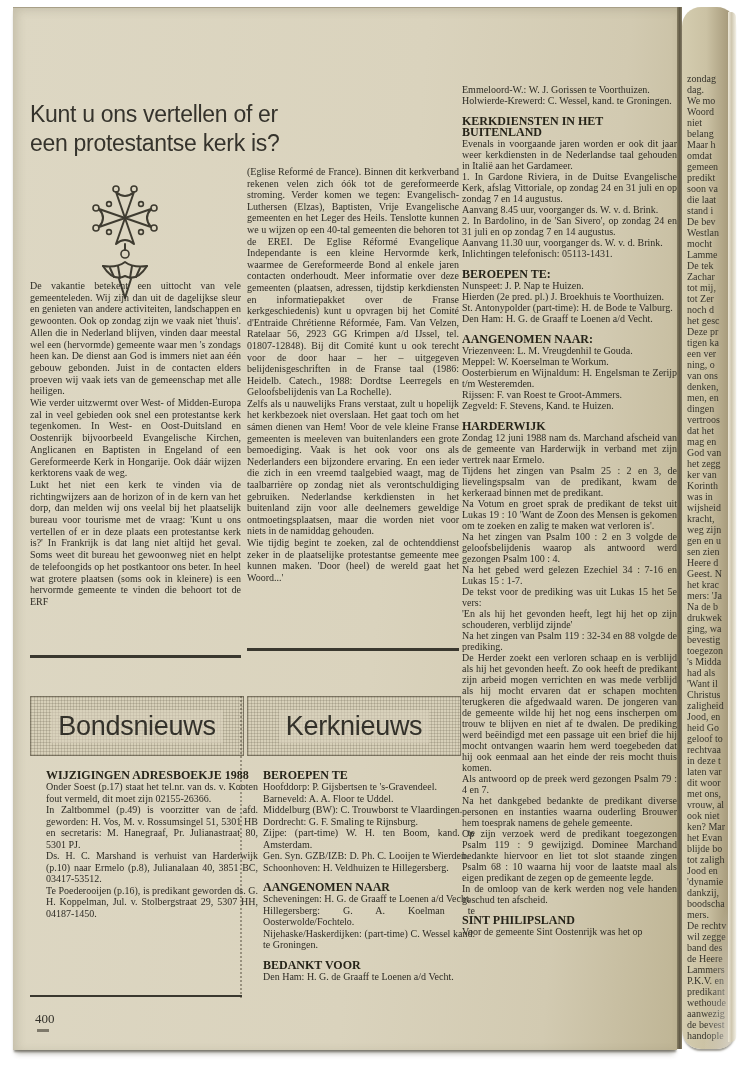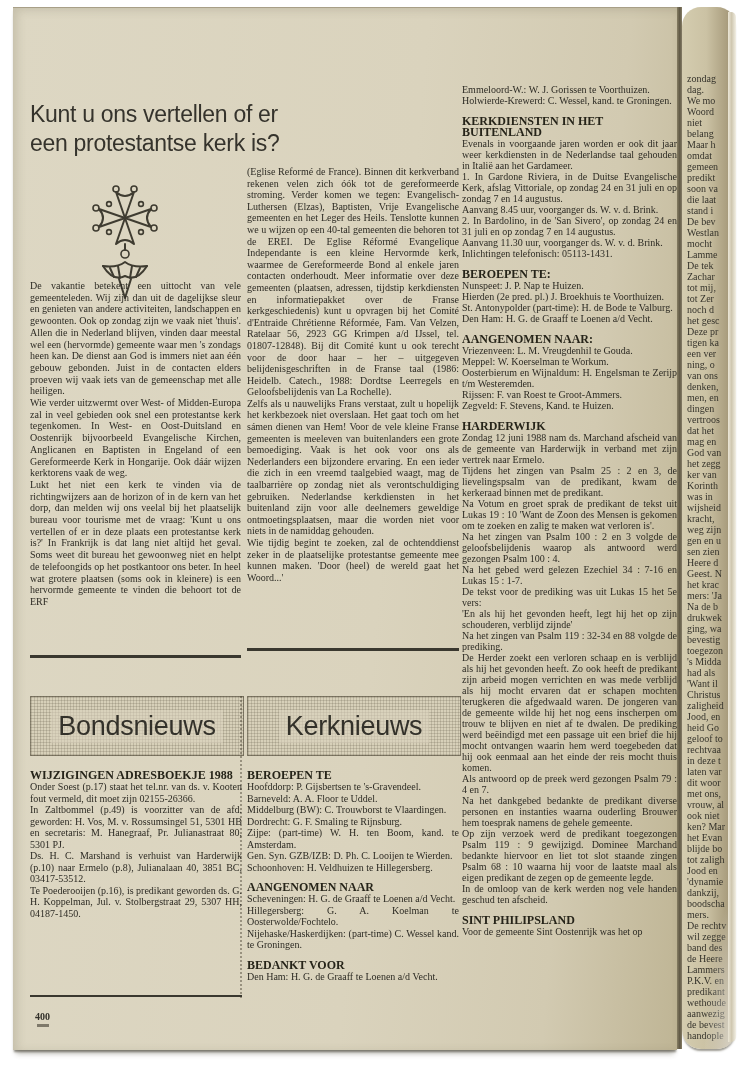--- a/index.html
+++ b/index.html
@@ -71,26 +71,26 @@
   #bonds-box{left:17px;}
   #kerk-box{left:234px;}
   .news-box span{
     font-family:"Liberation Sans",sans-serif;font-size:27px;color:#33312a;
     background:rgba(218,211,191,.55);padding:1px 7px;letter-spacing:-0.3px;
   }
   .col-divider{
     position:absolute;left:227px;top:688px;height:302px;width:0;
     border-left:2px dotted rgba(70,64,48,.45);
   }
-  .sub-col{position:absolute;top:762px;width:212px;font-size:10px;line-height:11.5px;color:#2d2b24;}
+  .sub-col{position:absolute;top:762px;width:212px;font-size:10px;line-height:11.5px;color:#2d2b24;margin-left:16px;}
   #bonds-text{left:17px;}
   #kerk-text{left:234px;}
   .sub-col .sec{margin-bottom:9px;}
   .page-number{
-    position:absolute;left:22px;top:1003px;font-size:10px;font-weight:bold;color:#33312a;text-align:center;
+    position:absolute;left:22px;top:1003px;font-size:13px;font-weight:normal;color:#33312a;text-align:center;
   }
   .page-number::after{
     content:"";display:block;width:12px;height:3px;background:rgba(50,46,35,.55);margin-top:2px;margin-left:2px;
   }
   svg .ln{fill:none;stroke:#3f3c31;stroke-width:2;stroke-linecap:round;stroke-linejoin:round;}
   svg .pearl{fill:none;stroke:#3f3c31;stroke-width:1.6;}
 </style>
 </head>
 <body>
 

